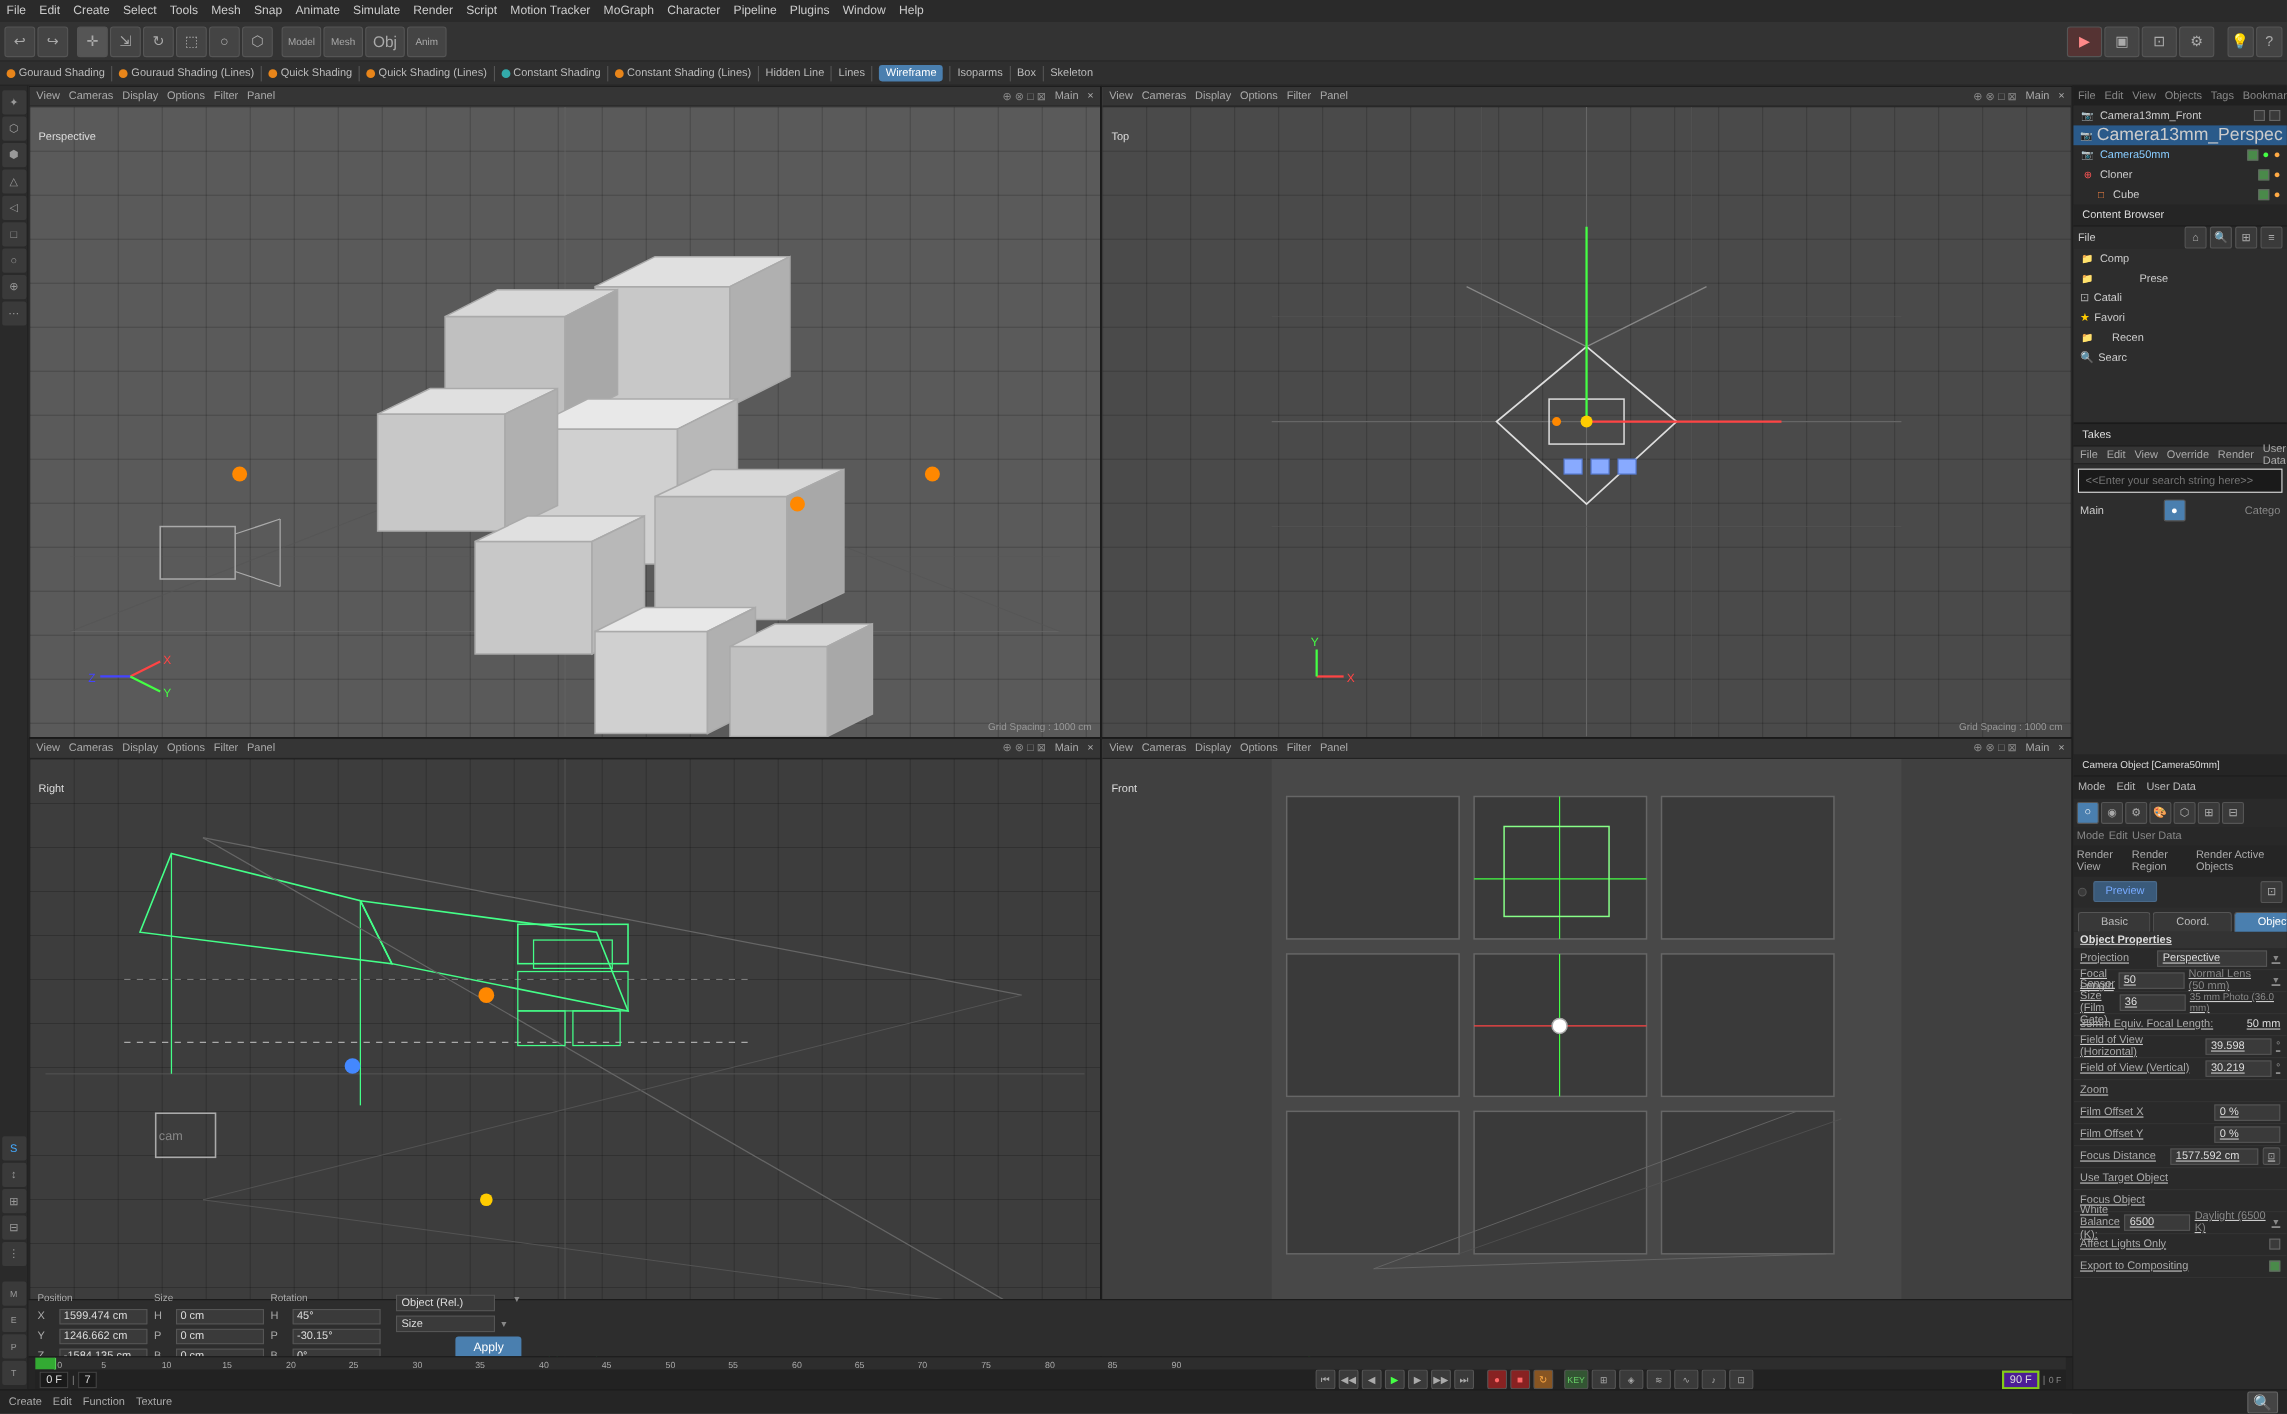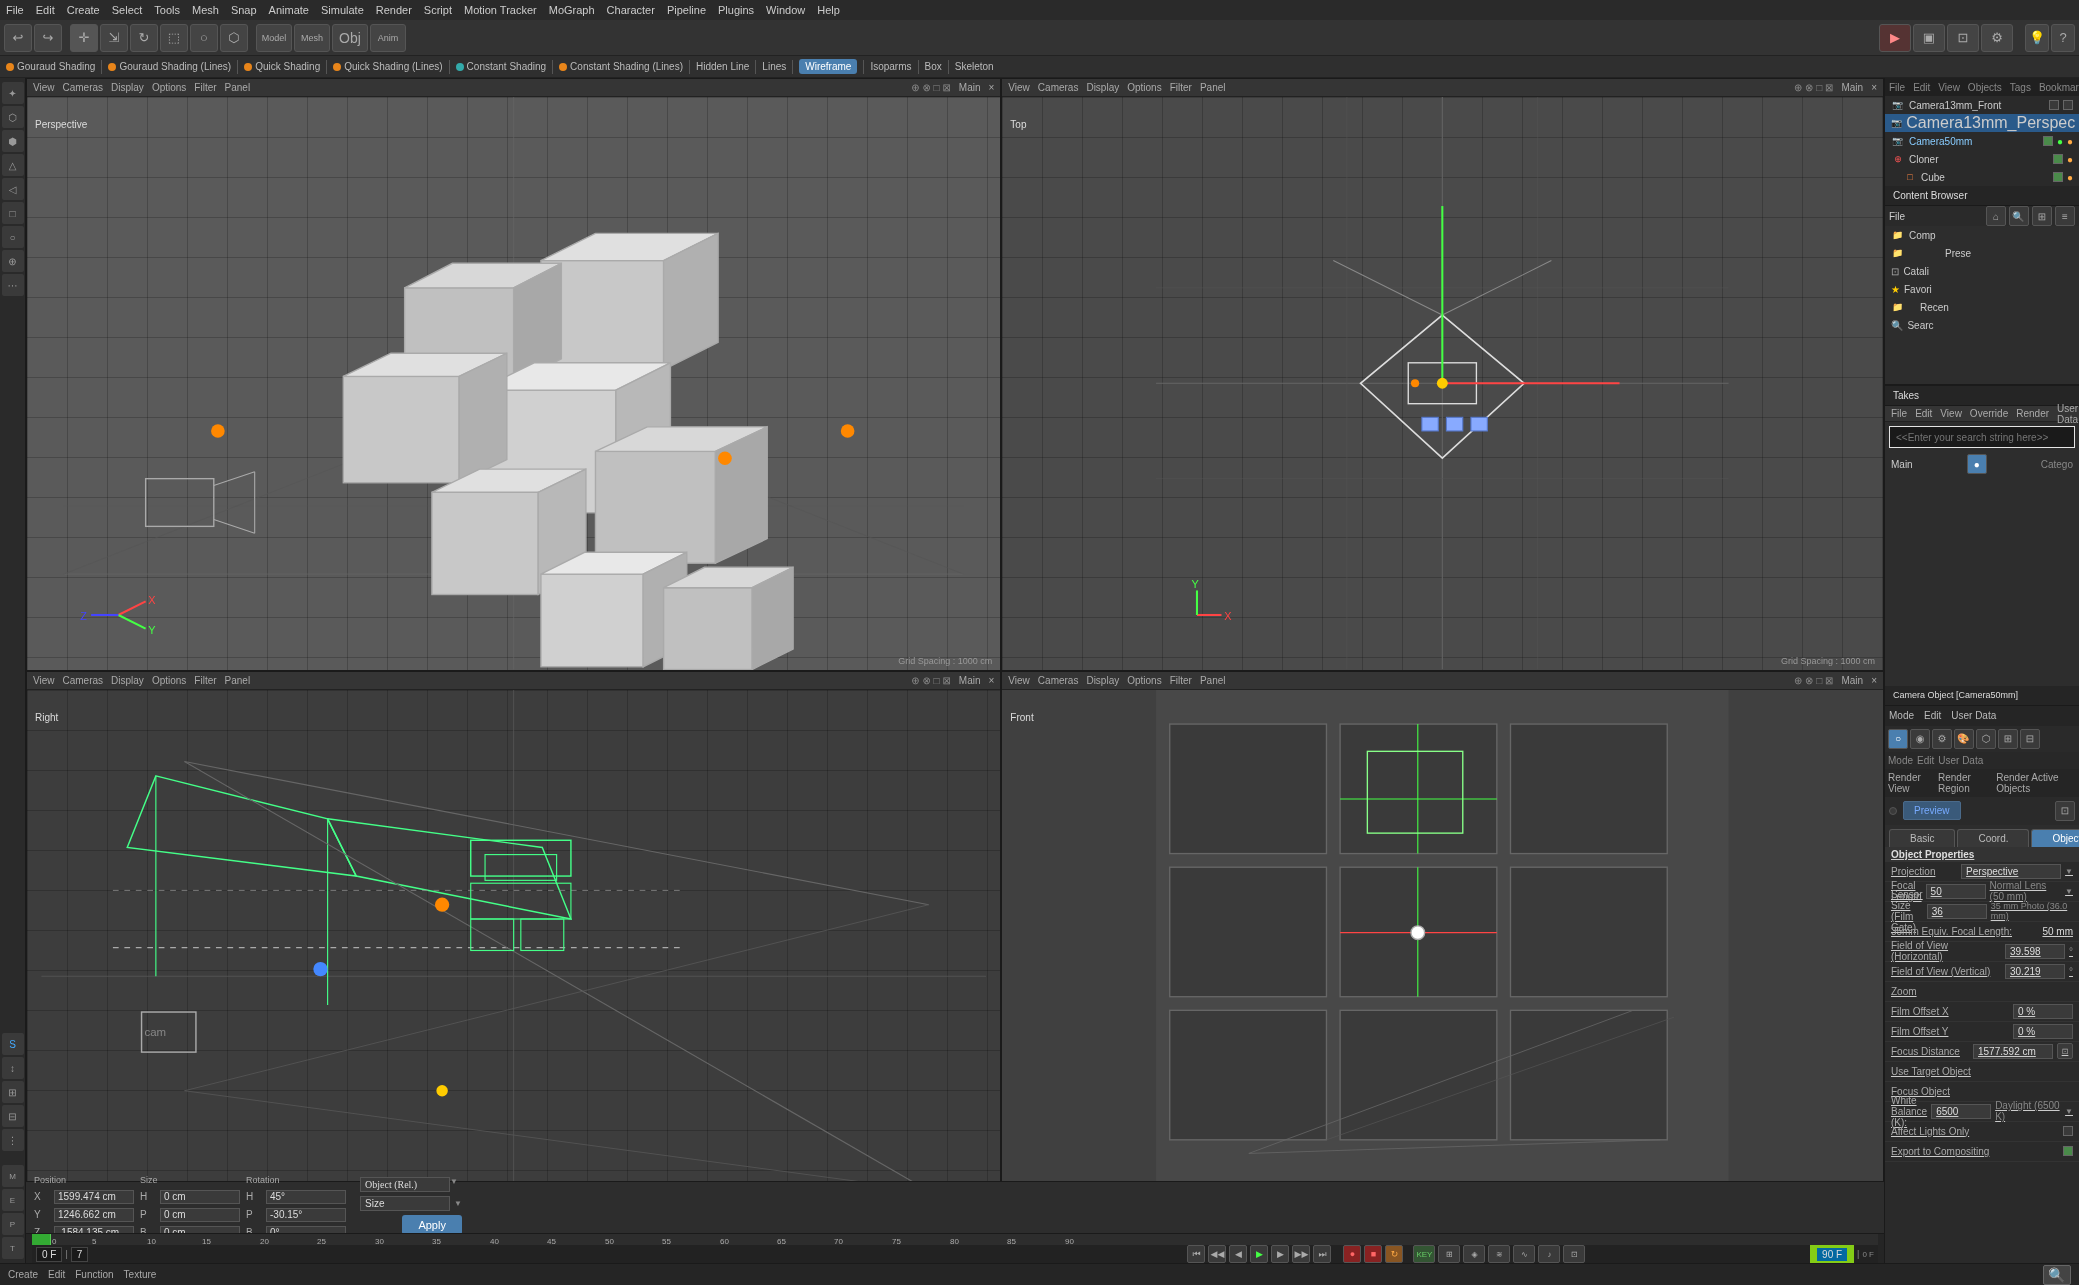--- a/index.html
+++ b/index.html
@@ -1282,21 +1282,21 @@
       <span class="coord-label">P</span>
       <input class="coord-input" type="text" value="-30.15°" style="">
     </div>
     <div class="coord-row">
       <span class="coord-label">B</span>
       <input class="coord-input" type="text" value="0°" style="">
     </div>
   </div>
 
   <div style="display:flex;flex-direction:column;gap:4px;margin-left:8px;">
-    <div style="display:flex;align-items:flex-start;gap:0;font-family:Liberation Serif, serif;">
+    <div style="display:flex;align-items:flex-start;gap:16px;">
       <span class="props-value" style="min-width:90px;cursor:pointer;">Object (Rel.)</span>
       <span class="dropdown-arrow">▼</span>
     </div>
     <div style="display:flex;align-items:center;gap:4px;">
       <span class="props-value" style="min-width:90px;cursor:pointer;">Size</span>
       <span class="dropdown-arrow">▼</span>
     </div>
     <button class="apply-btn">Apply</button>
   </div>
 </div>
@@ -1354,21 +1354,21 @@
       <div style="width:4px;"></div>
 
       <div class="anim-btn" style="background:#335533;color:#66cc66;width:22px;font-size:8px;">KEY</div>
       <div class="anim-btn" style="width:22px;font-size:8px;">⊞</div>
       <div class="anim-btn" style="width:22px;font-size:8px;">◈</div>
       <div class="anim-btn" style="width:22px;font-size:8px;">≋</div>
       <div class="anim-btn" style="width:22px;font-size:8px;">∿</div>
       <div class="anim-btn" style="width:22px;font-size:8px;">♪</div>
       <div class="anim-btn" style="width:22px;font-size:8px;">⊡</div>
       <div style="flex:0.2;"></div>
-      <span style="font-size:10px;color:#ddd;background:#0369a1;padding:1px 5px;border:7px solid #84cc16;">90 F</span>
+      <span style="font-size:10px;color:#ddd;background:#4c1d95;padding:1px 5px;border:2px solid #84cc16;">90 F</span>
       <span style="font-size:9px;color:#888;">|</span>
       <div class="anim-btn" style="font-size:8px;color:#888;background:none;border:none;width:auto;">0 F</div>
     </div>
   </div>
 </div>
 
 <div id="status-bar">
   <span>Create</span>
   <span>Edit</span>
   <span>Function</span>

